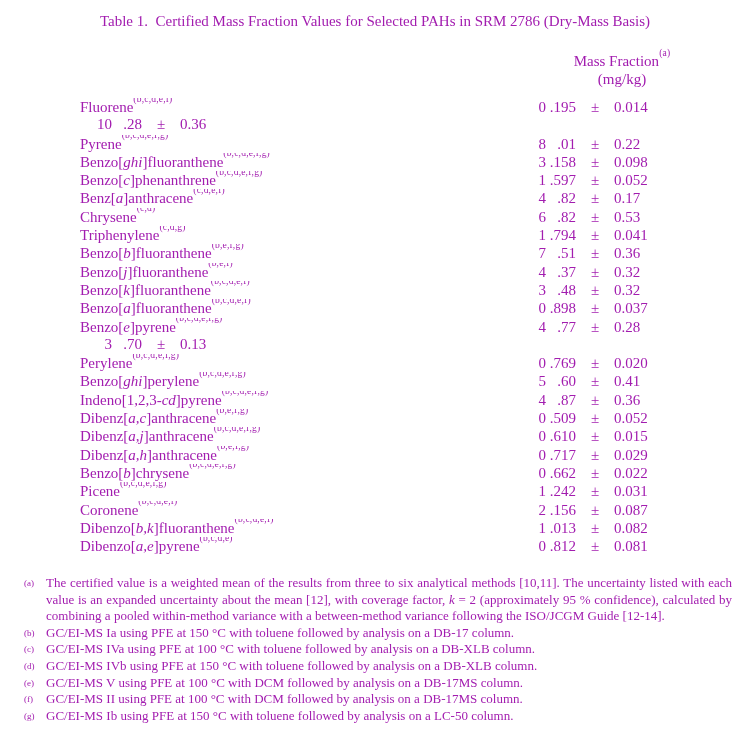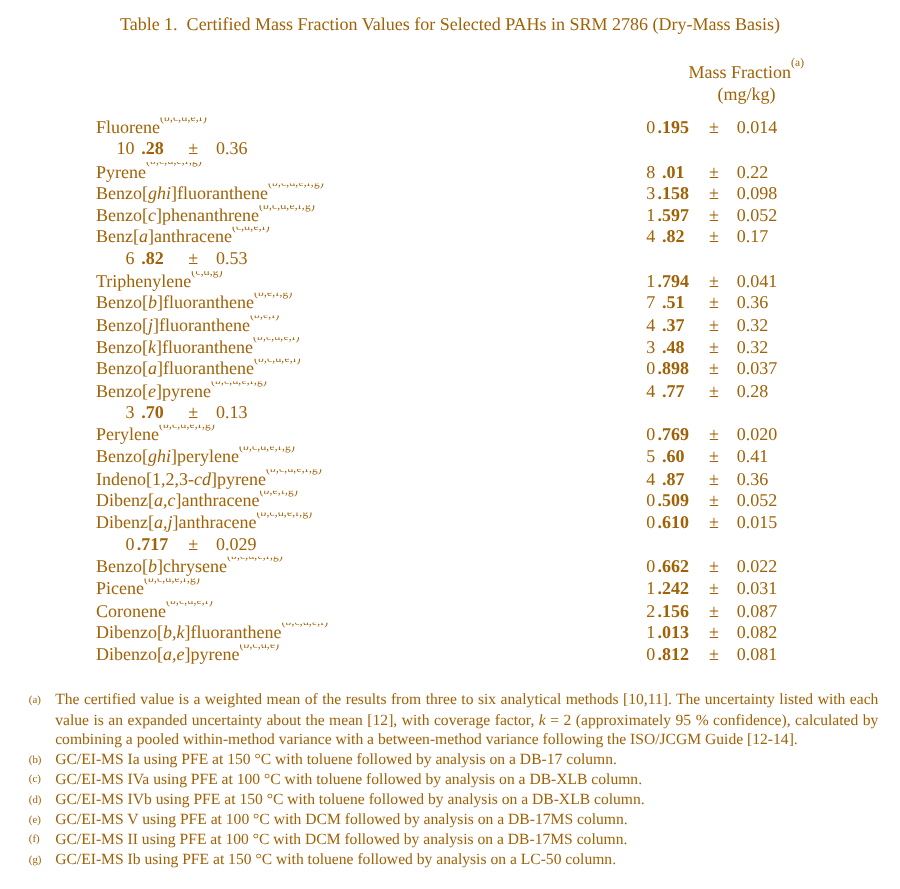--- a/index.html
+++ b/index.html
@@ -1,38 +1,38 @@
 <!DOCTYPE html>
 <html><head>
 <meta charset="utf-8">
 <style>
   * { margin:0; padding:0; box-sizing:border-box; }
   html,body { background:#ffffff; }
   .page {
     width:750px; height:741px; position:relative; overflow:hidden;
-    background:#ffffff; color:#a16207;
+    background:#ffffff; color:#a21caf;
     font-family:"Liberation Serif", serif;
   }
   .title {
     position:absolute; top:13px; left:0; width:750px;
     text-align:center; font-size:15px; white-space:pre;
   }
   .colhead {
     position:absolute; top:48px; left:538px; width:168px;
     text-align:center; font-size:15px; line-height:18px;
   }
   .rows { position:absolute; top:98px; left:0; width:750px; }
   .row {
     display:flex; align-items:baseline;
     height:18.3px; font-size:15px;
     padding-left:80px; padding-right:88px;
   }
   .cname { flex:1 1 auto; white-space:nowrap; overflow:hidden; }
   .vint  { width:32px; text-align:right; white-space:pre; }
-  .vfrac { width:30px; text-align:center; white-space:pre;font-weight:bold; }
+  .vfrac { width:30px; text-align:right; white-space:pre; }
   .pm    { width:38px; text-align:center; }
   .unc   { width:48px; text-align:left; white-space:pre; }
   .refs {
     font-size:9.5px; position:relative; top:-4.5px; letter-spacing:0.2px;
   }
   .footnotes {
     position:absolute; top:575px; left:0; width:750px;
     font-size:13px; line-height:16.6px;
   }
   .fn { position:relative; padding-left:46px; padding-right:18px; text-align:justify; }
@@ -87,20 +87,21 @@
         <span class="unc">0.052</span>
       </div>
       <div class="row">
         <span class="cname">Benz[<i>a</i>]anthracene<sup class="refs">(c,d,e,f)</sup></span>
         <span class="vint">4</span>
         <span class="vfrac">.82</span>
         <span class="pm">±</span>
         <span class="unc">0.17</span>
       </div>
       <div class="row">
+        <span class="cname">Chrysene<sup class="refs">(c,d)</sup></span>
         <span class="vint">6</span>
         <span class="vfrac">.82</span>
         <span class="pm">±</span>
         <span class="unc">0.53</span>
       </div>
       <div class="row">
         <span class="cname">Triphenylene<sup class="refs">(c,d,g)</sup></span>
         <span class="vint">1</span>
         <span class="vfrac">.794</span>
         <span class="pm">±</span>
@@ -176,20 +177,21 @@
         <span class="unc">0.052</span>
       </div>
       <div class="row">
         <span class="cname">Dibenz[<i>a,j</i>]anthracene<sup class="refs">(b,c,d,e,f,g)</sup></span>
         <span class="vint">0</span>
         <span class="vfrac">.610</span>
         <span class="pm">±</span>
         <span class="unc">0.015</span>
       </div>
       <div class="row">
+        <span class="cname">Dibenz[<i>a,h</i>]anthracene<sup class="refs">(b,e,f,g)</sup></span>
         <span class="vint">0</span>
         <span class="vfrac">.717</span>
         <span class="pm">±</span>
         <span class="unc">0.029</span>
       </div>
       <div class="row">
         <span class="cname">Benzo[<i>b</i>]chrysene<sup class="refs">(b,c,d,e,f,g)</sup></span>
         <span class="vint">0</span>
         <span class="vfrac">.662</span>
         <span class="pm">±</span>

